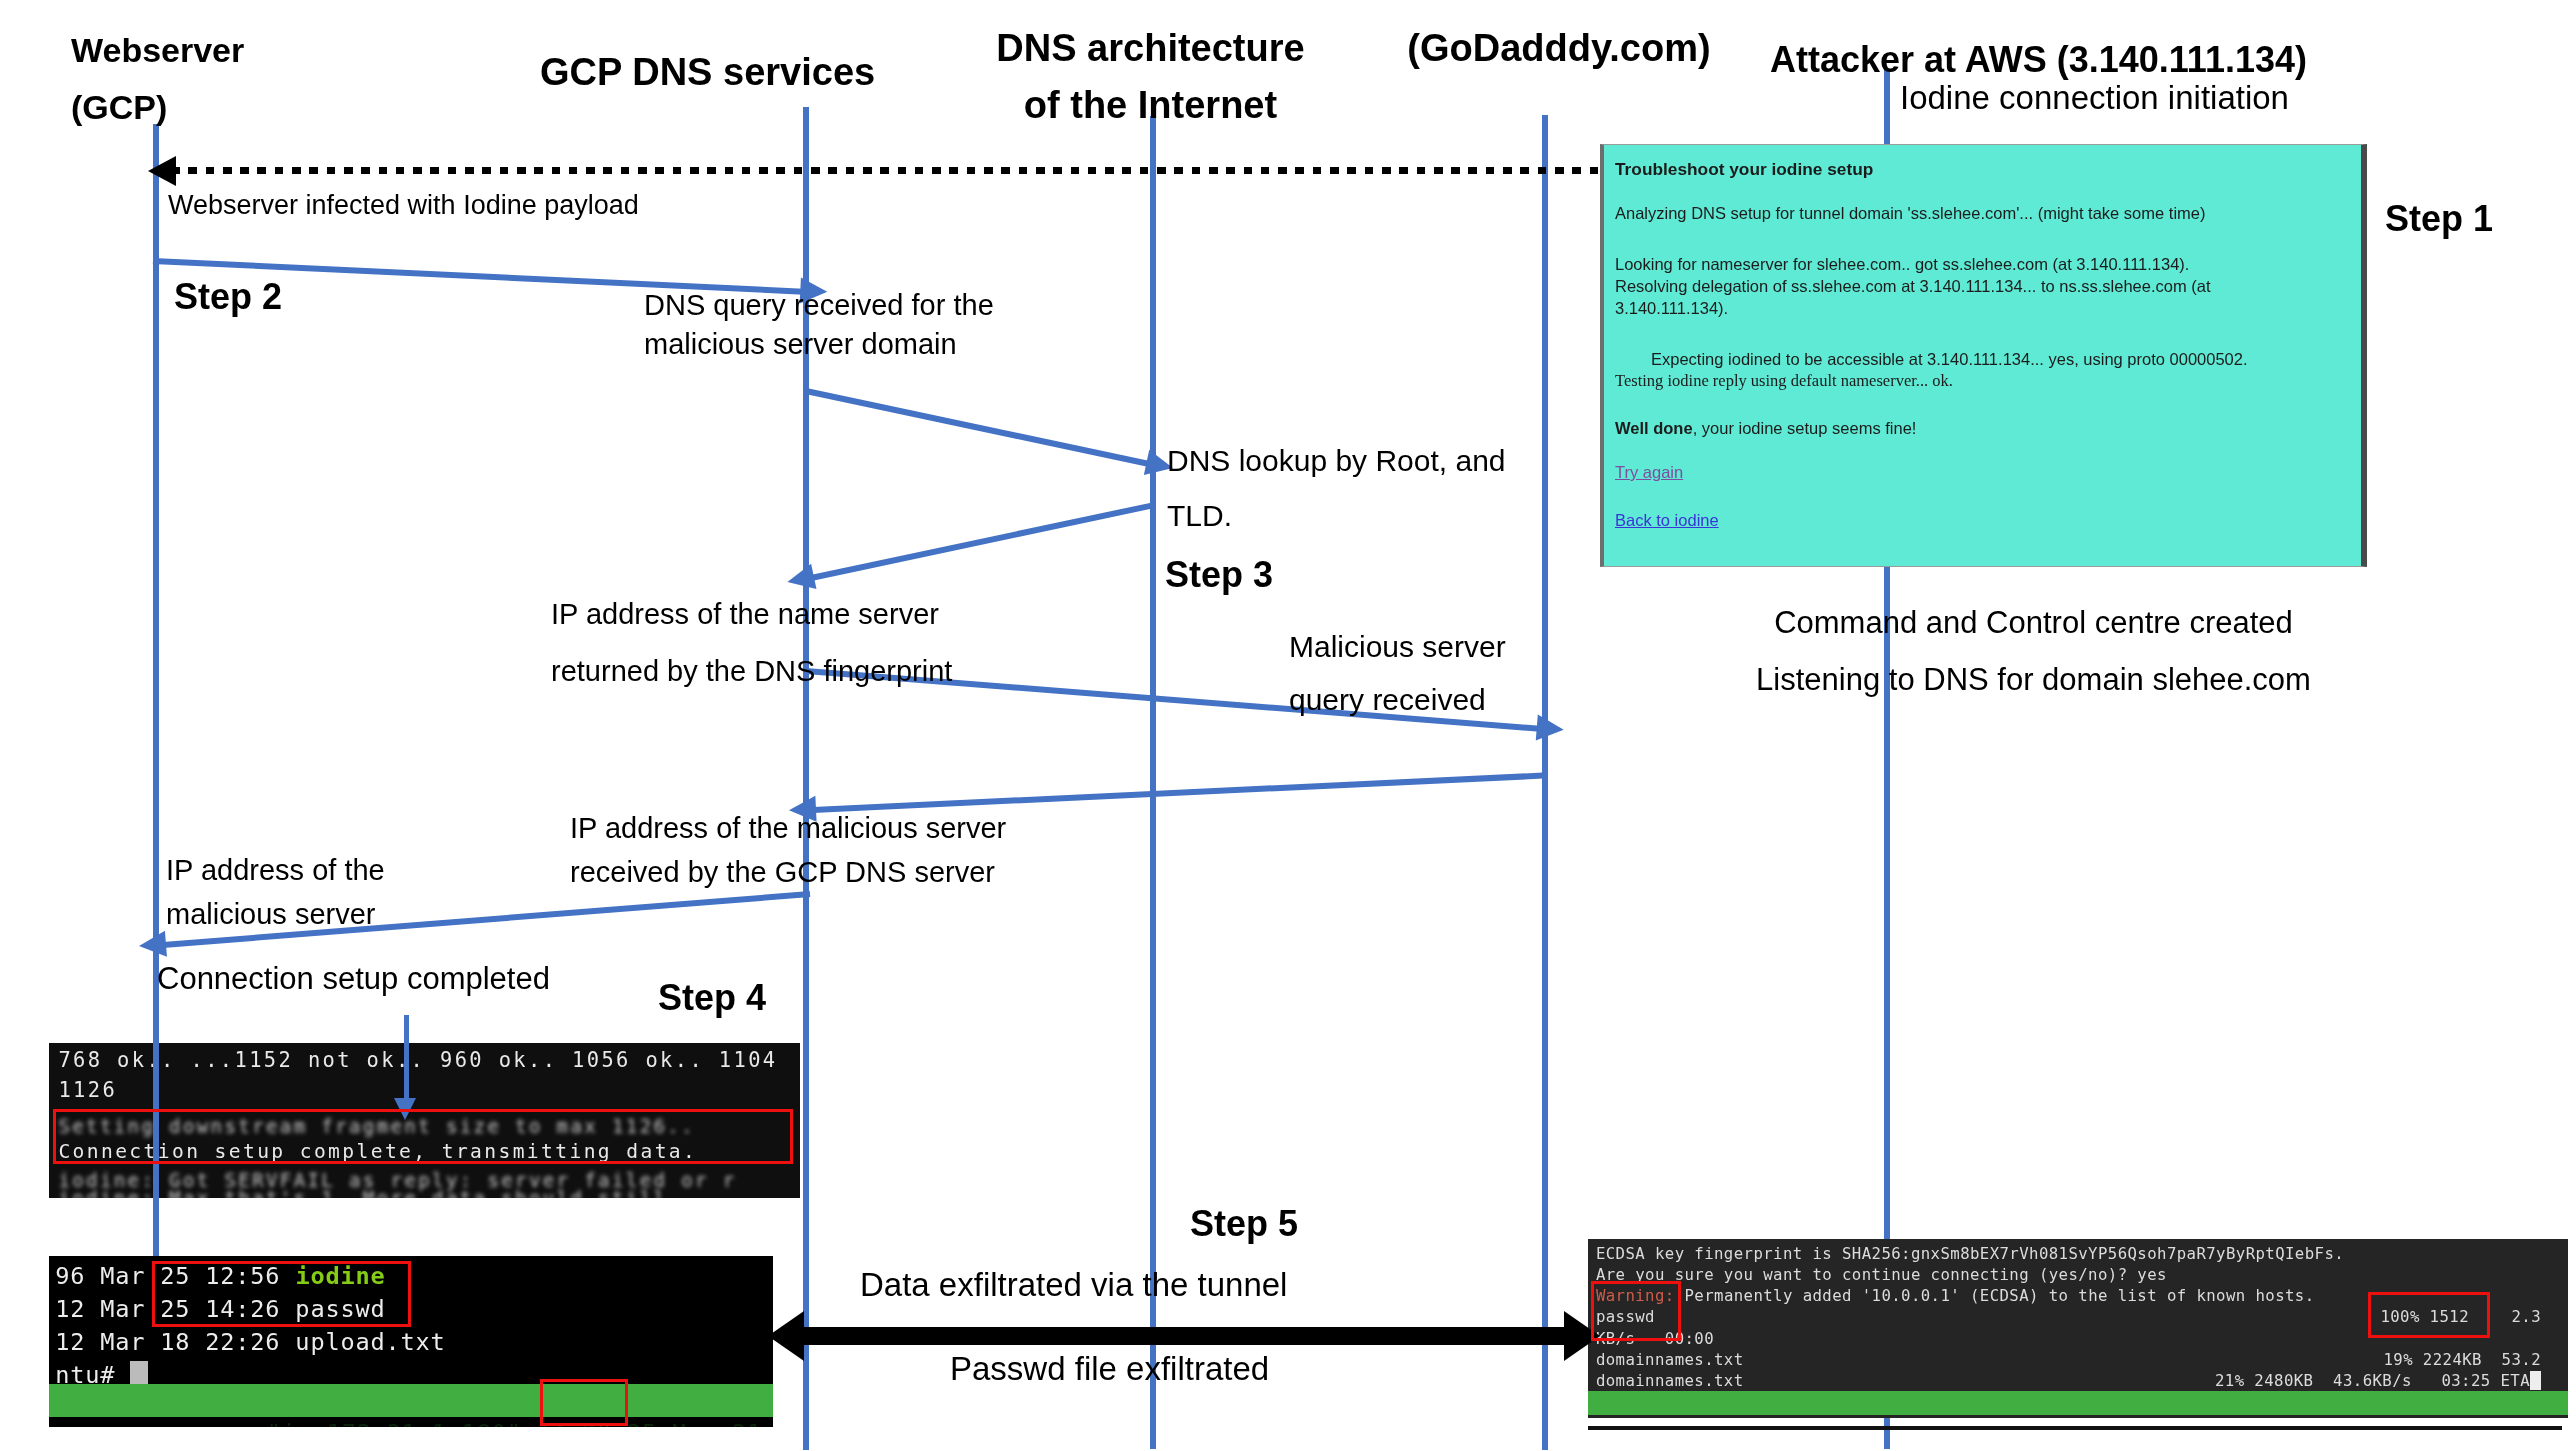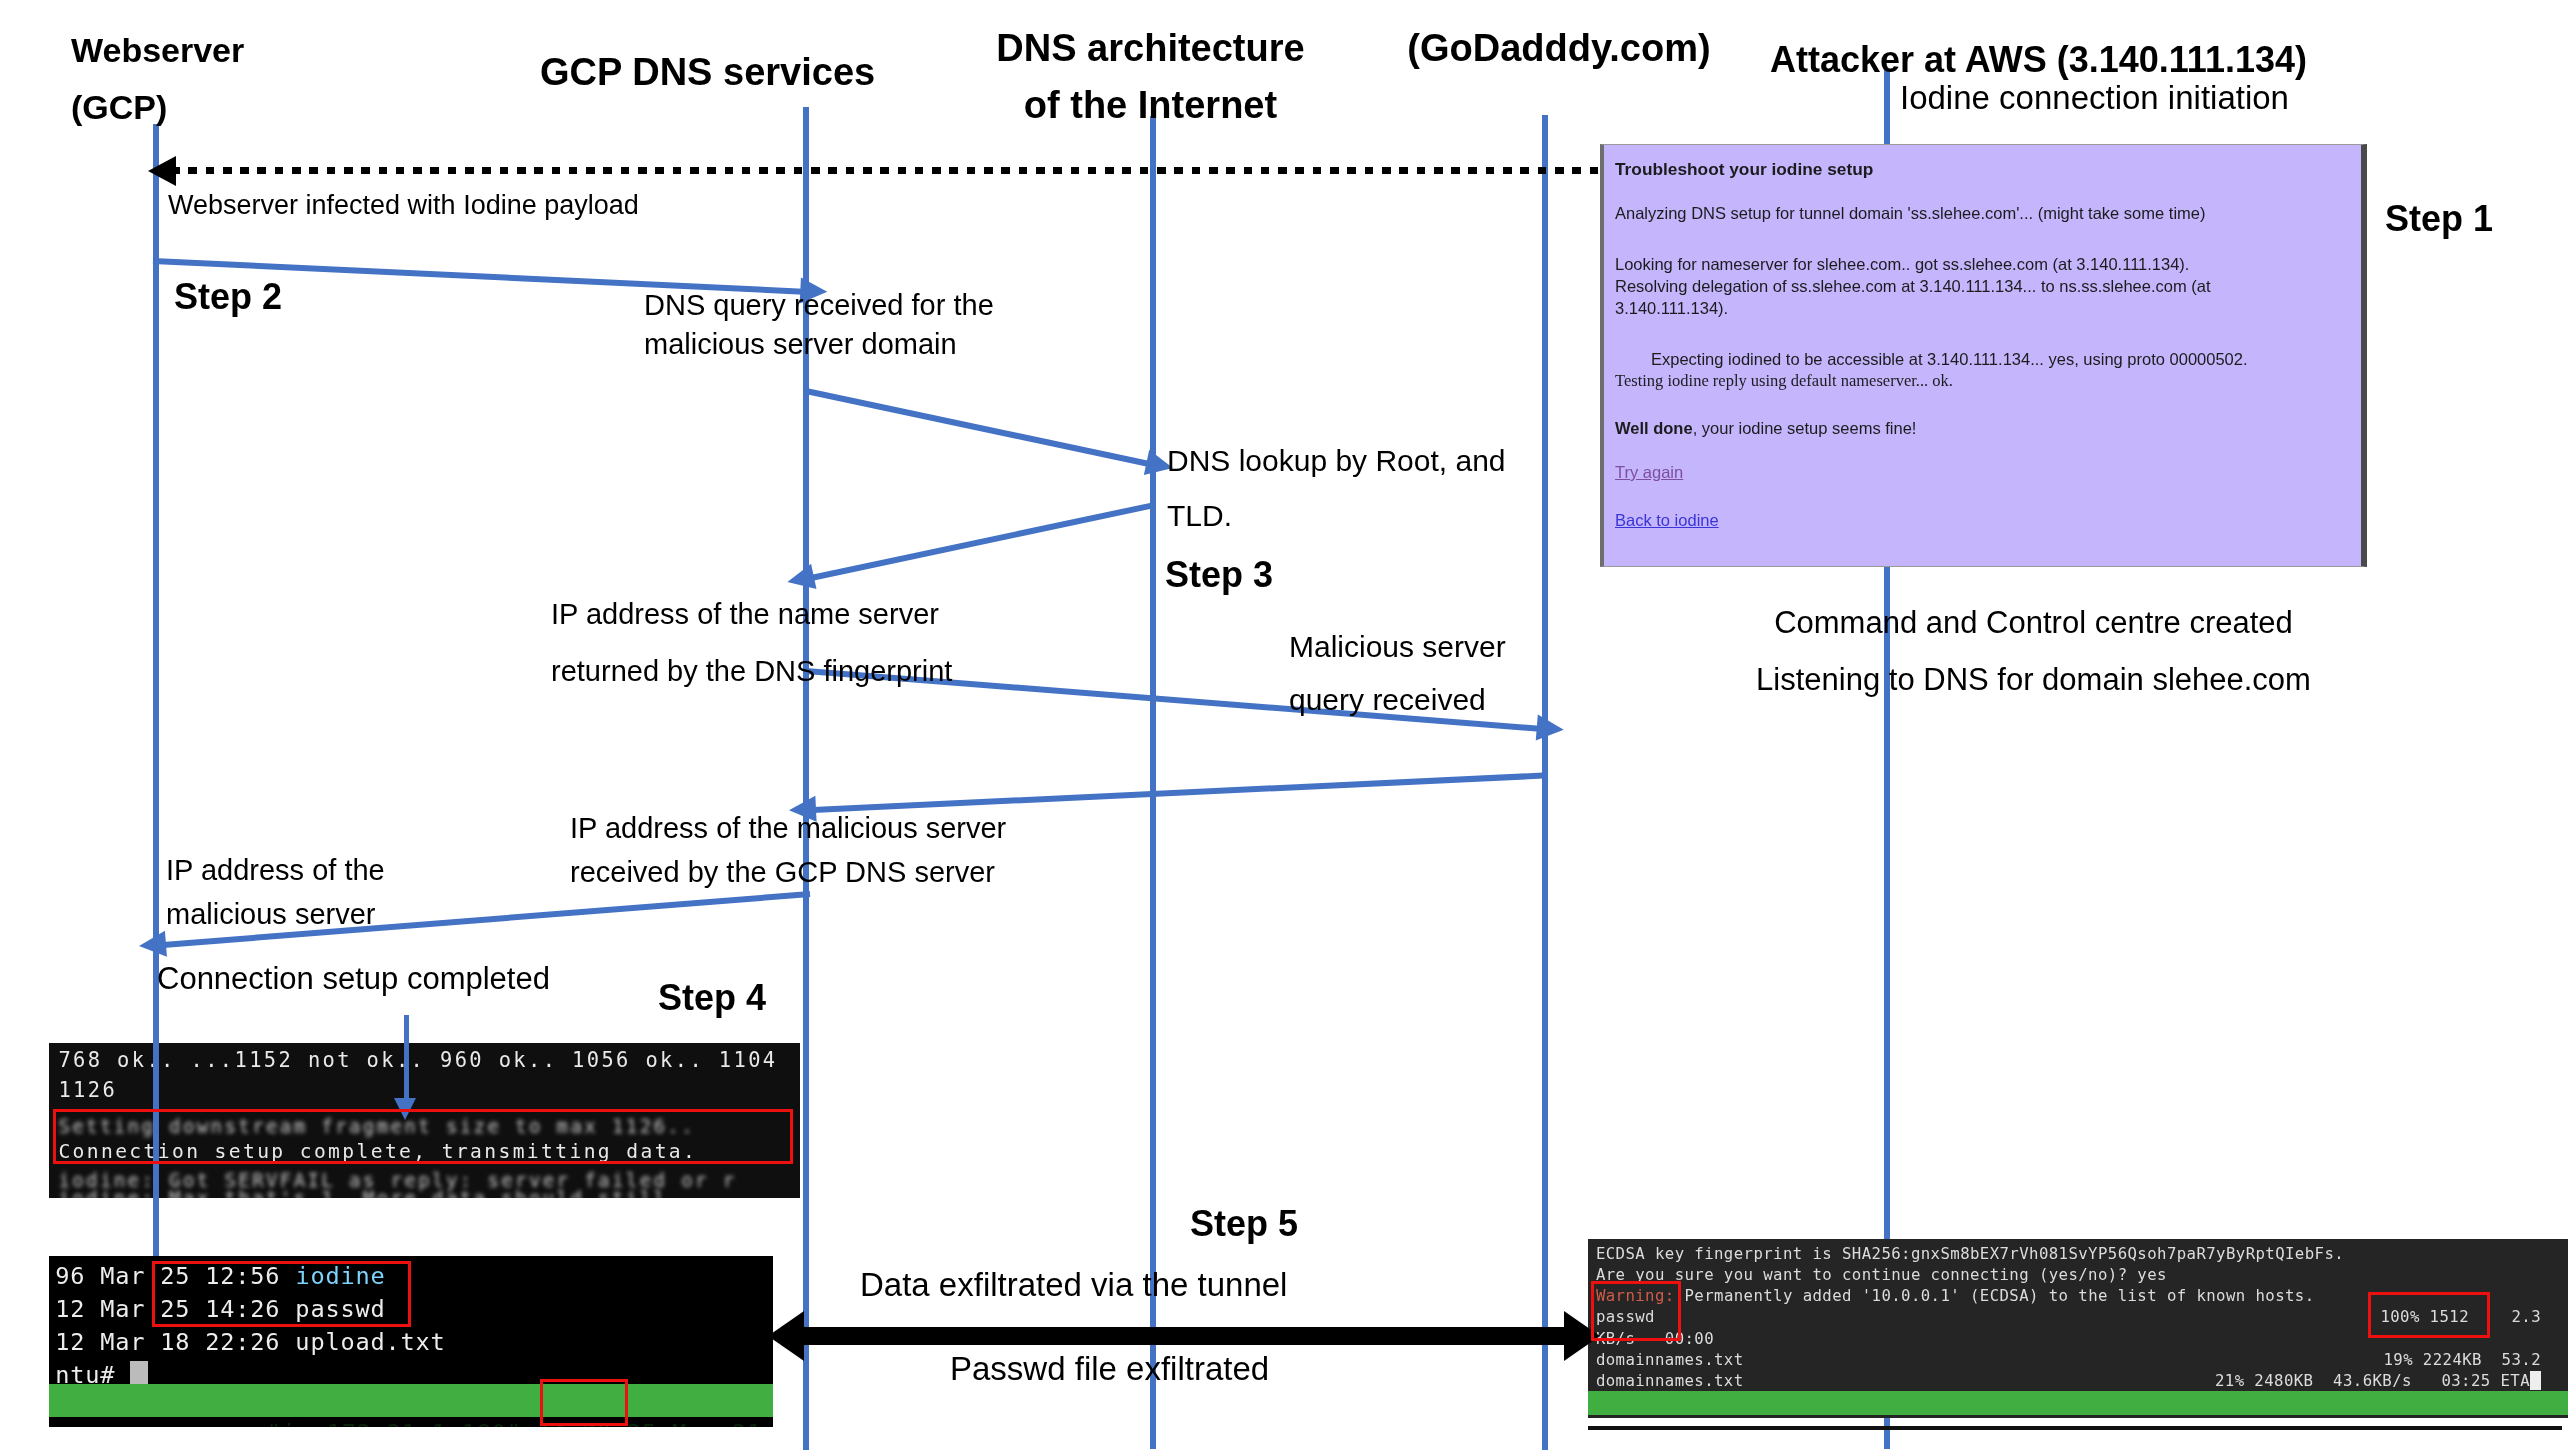--- a/index.html
+++ b/index.html
@@ -39,21 +39,21 @@
   
   .hdr { position:absolute; font-weight:bold; font-size:36px; line-height:57px; color:#000; z-index:6; }
   .hdr.center { text-align:center; }
   .sub { position:absolute; font-size:33px; color:#000; z-index:6; }
   .lbl { position:absolute; font-size:28px; line-height:46px; color:#000; z-index:6; }
   .lbl span { display:block; }
   .big { font-size:31px; }
   .step { position:absolute; font-weight:bold; font-size:36px; color:#000; z-index:6; }
 
   
-  .panel { position:absolute; left:1600px; top:144px; width:767px; height:423px; background:#c4b5fd;
+  .panel { position:absolute; left:1600px; top:144px; width:767px; height:423px; background:#5eead4;
            border-left:4.7px solid #6e6e6e; border-right:6.3px solid #4a4a4a; border-top:1.6px solid #9a9a9a; border-bottom:1.6px solid #9a9a9a;
            z-index:3; font-size:16.5px; color:#1c1c1c; }
   .panel .p { position:absolute; left:11px; right:9.4px; line-height:22px; }
   .panel .title { font-weight:bold; font-size:17.3px; }
   .panel a { text-decoration:underline; cursor:pointer; }
 
   
   .term { position:absolute; font-family:"DejaVu Sans Mono","Liberation Mono",monospace; white-space:pre; overflow:hidden; }
   .t1 { left:49px; top:1043px; width:751px; height:155px; background:#0f0f0f; color:#e9e9e9;
         font-size:20.4px; letter-spacing:2.4px; z-index:1; }
@@ -184,21 +184,21 @@
   <div class="ln" style="top:4.7px;">768 ok.. ...1152 not ok.. 960 ok.. 1056 ok.. 1104</div>
   <div class="ln" style="top:35px;">1126</div>
   <div class="ln blur" style="top:72px; font-size:19px;">Setting downstream fragment size to max 1126..</div>
   <div class="ln" style="top:97px; font-size:19.6px;">Connection setup complete, transmitting data.</div>
   <div class="ln blur" style="top:126px; font-size:19px;">iodine: Got SERVFAIL as reply: server failed or r</div>
   <div class="ln blur" style="top:144px; font-size:19px;">iodine: Max that's 1. More data should still</div>
 </div>
 <div class="redbox" style="left:53px; top:1109px; width:740px; height:55px;"></div>
 
 <div class="term t2">
-  <div class="ln" style="top:6.3px;"><span>96 Mar 25 12:56 </span><span style="color:#7dd3fc; font-weight:normal;">iodine</span></div>
+  <div class="ln" style="top:6.3px;"><span>96 Mar 25 12:56 </span><span style="color:#84cc16; font-weight:bold;">iodine</span></div>
   <div class="ln" style="top:39px;">12 Mar 25 14:26 passwd</div>
   <div class="ln" style="top:72px;">12 Mar 18 22:26 upload.txt</div>
   <div class="ln" style="top:105px;"><span>ntu# </span><span class="cursor" style="width:17.3px; height:28px; vertical-align:text-bottom;"></span></div>
   <div class="gbar" style="top:128px; height:33px; text-align:right; padding-right:11px; line-height:33px;">
     <span>"ip-172-31-1-180"</span><span> </span><span>14:30</span><span> </span><span>25-Mar-21</span>
   </div>
 </div>
 <div class="redbox" style="left:152px; top:1261px; width:259px; height:66px;"></div>
 <div class="redbox" style="left:540px; top:1379px; width:88px; height:47px;"></div>
 

